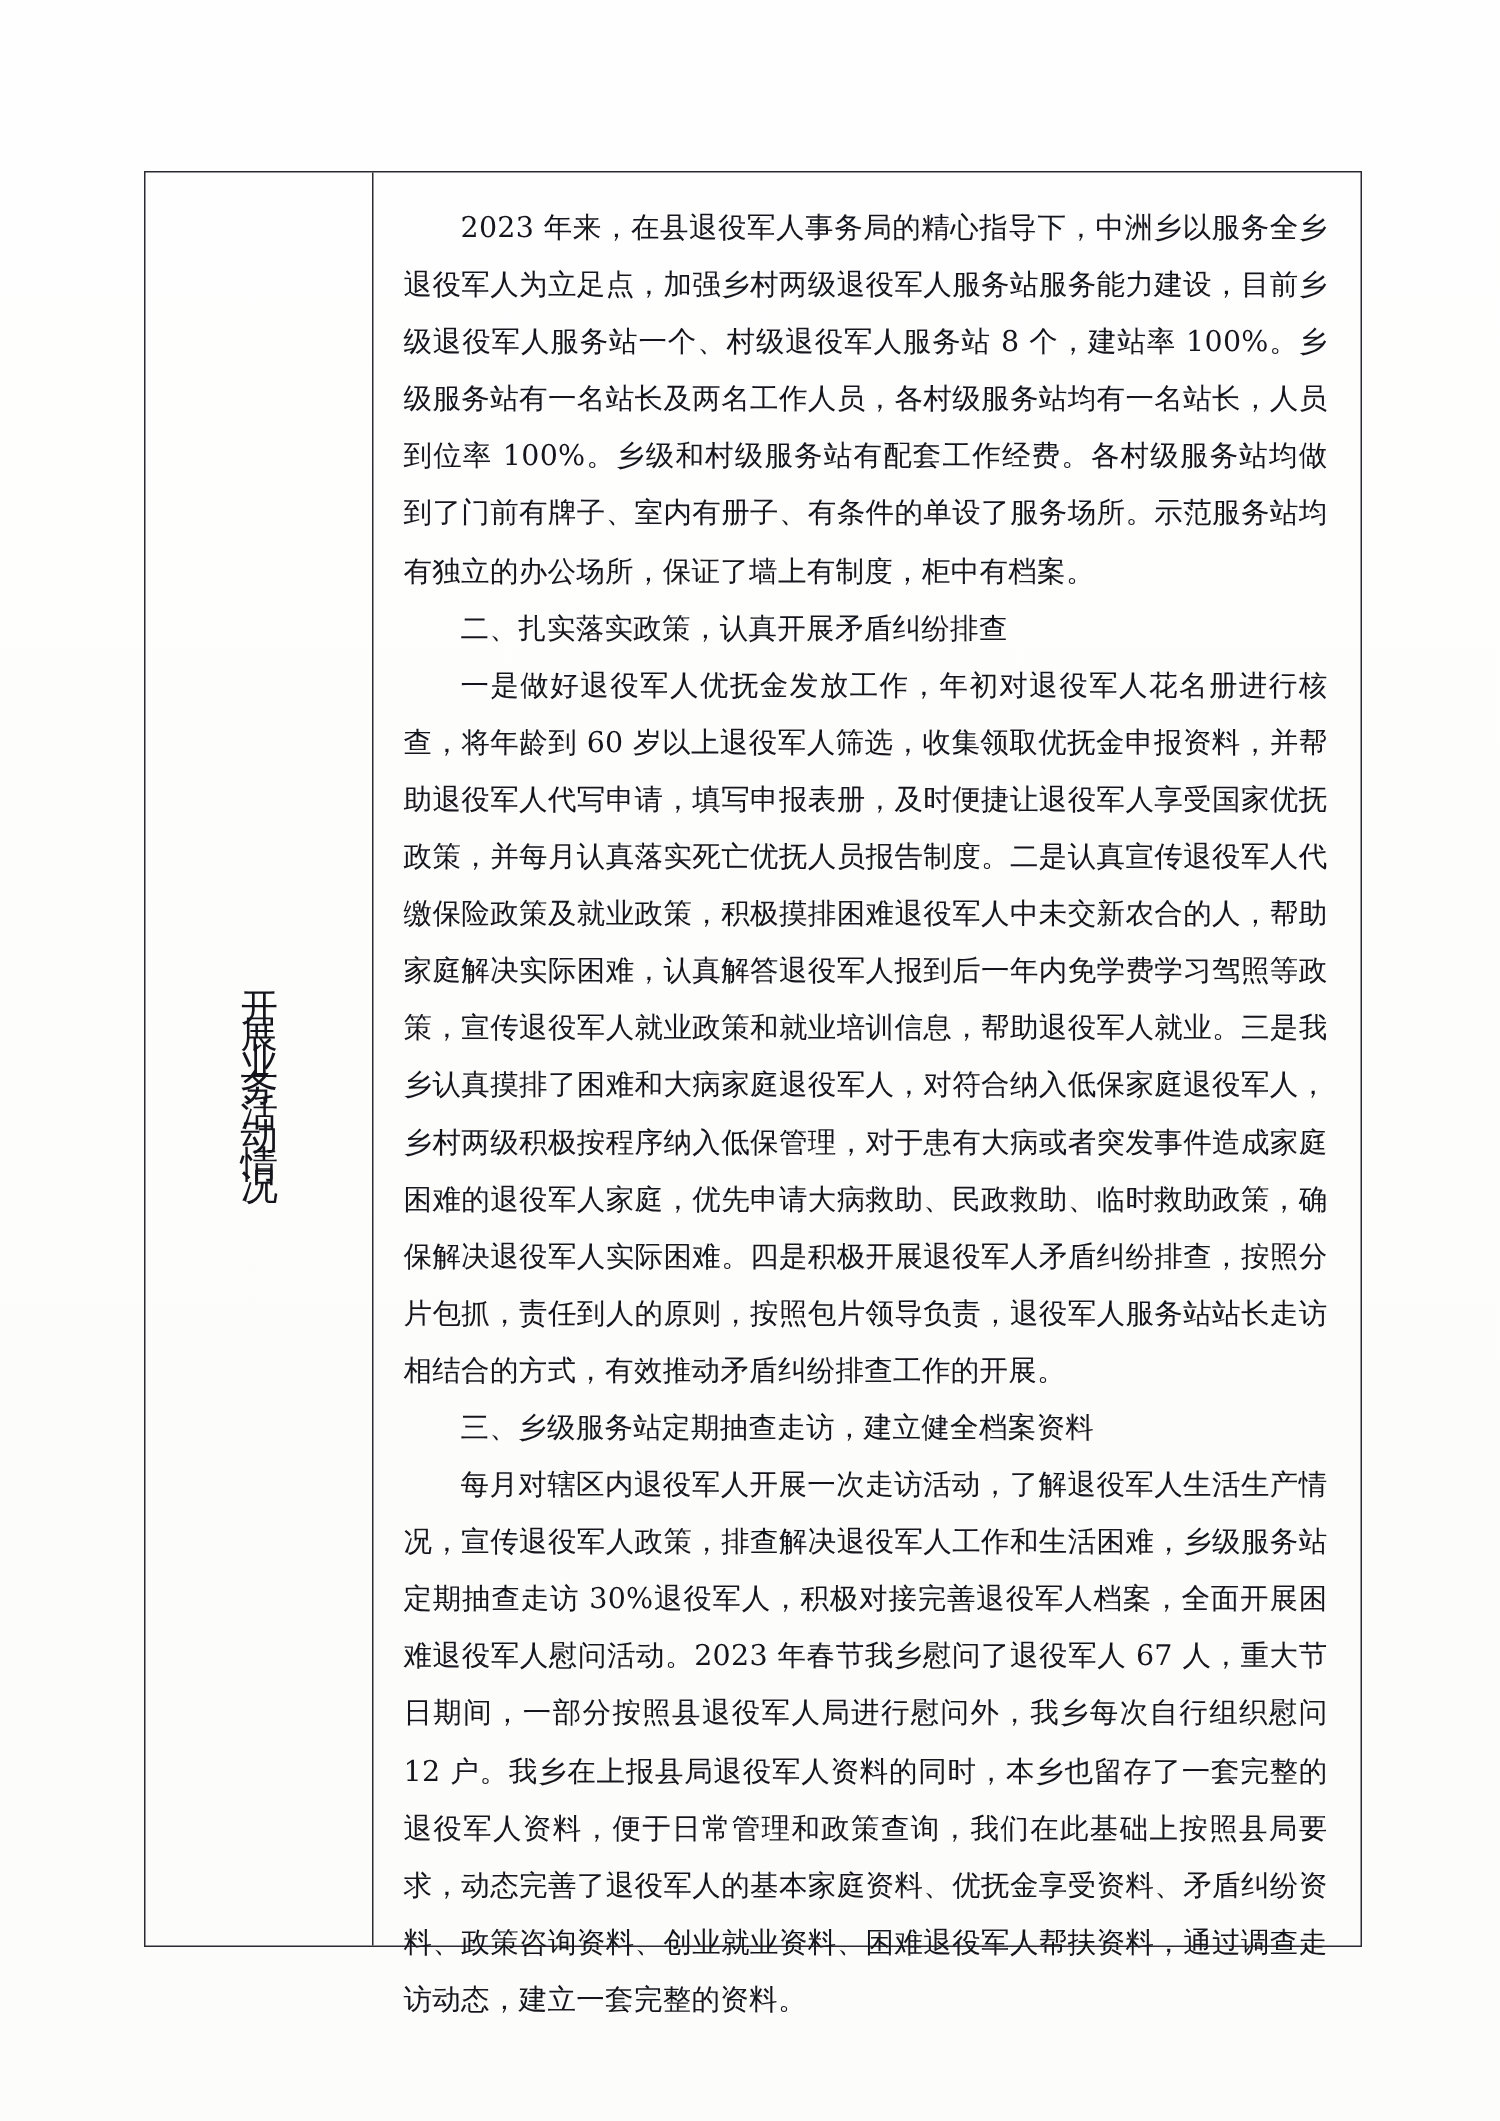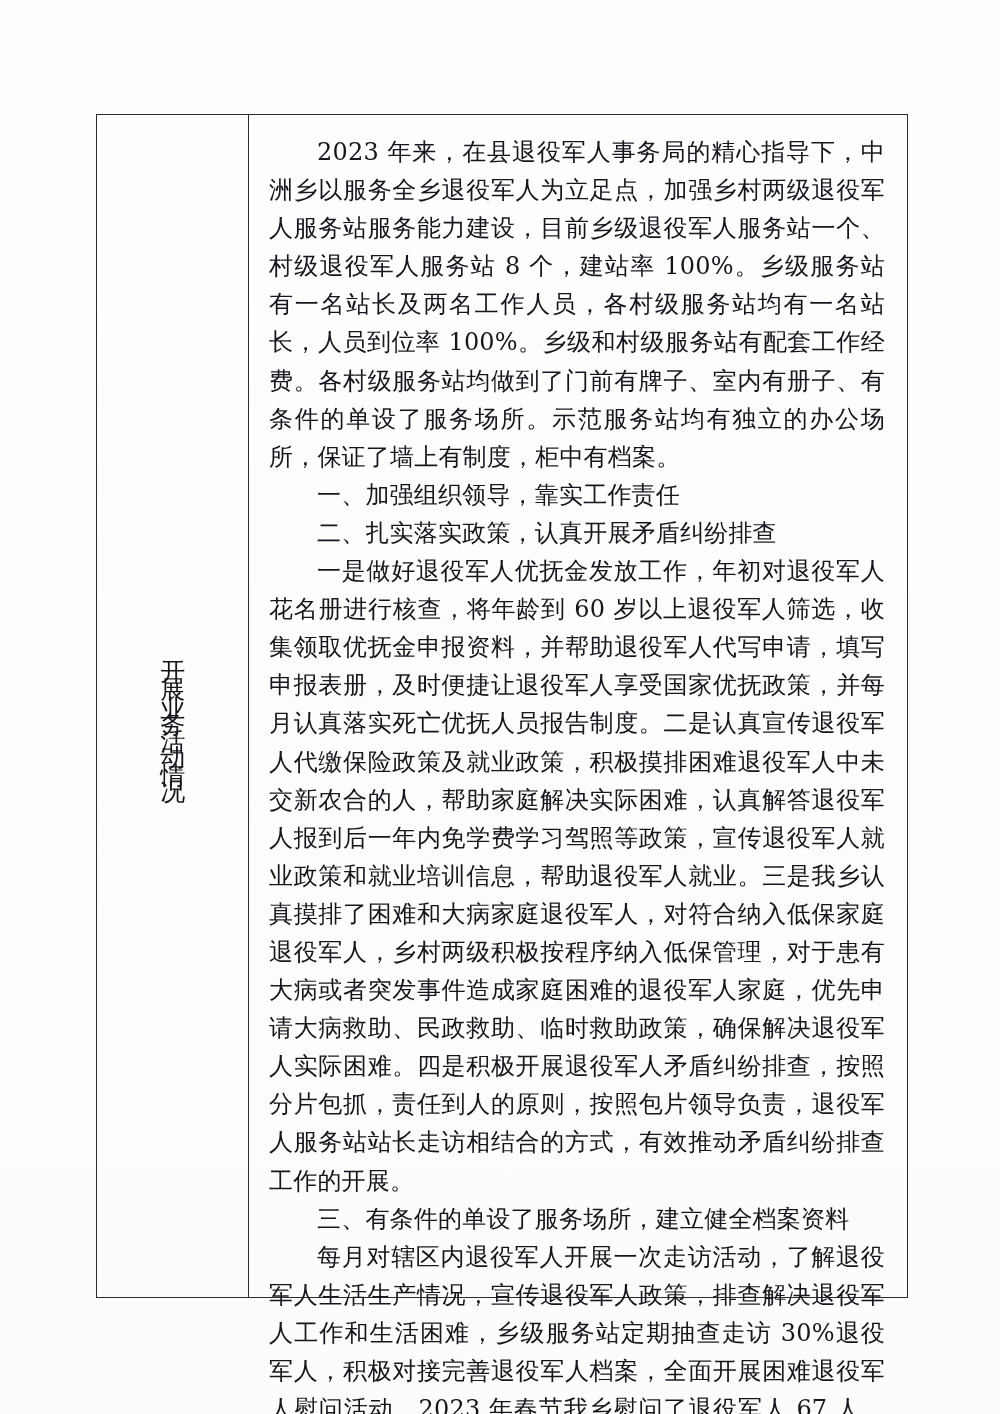--- a/index.html
+++ b/index.html
@@ -56,21 +56,21 @@
     color: #14141c;
     font-weight: 500;
     padding-top: 6px;
   }
   .body-cell {
     flex: 1;
     box-sizing: border-box;
     padding: 18px 22px 12px 20px;
   }
   .para {
-    font-size: 24px;
+    font-size: 19px;
     line-height: 38.1px;
     text-align: justify;
     text-justify: inter-ideograph;
     margin: 0;
     letter-spacing: 0.2px;
     color: #15151d;
     font-family: "DejaVu Serif", "Liberation Serif", serif;
   }
   .para.indent { text-indent: 2em; }
   .para.heading { text-indent: 2em; }
@@ -82,21 +82,20 @@
   <div class="paper-tint"></div>
 
   <div class="table-frame">
 
     <div class="label-cell">
       <div class="label-vert">开展业务活动情况</div>
     </div>
 
     <div class="body-cell">
       <p class="para indent">2023 年来，在县退役军人事务局的精心指导下，中洲乡以服务全乡退役军人为立足点，加强乡村两级退役军人服务站服务能力建设，目前乡级退役军人服务站一个、村级退役军人服务站 8 个，建站率 100%。乡级服务站有一名站长及两名工作人员，各村级服务站均有一名站长，人员到位率 100%。乡级和村级服务站有配套工作经费。各村级服务站均做到了门前有牌子、室内有册子、有条件的单设了服务场所。示范服务站均有独立的办公场所，保证了墙上有制度，柜中有档案。</p>
-      <p class="para heading">一、加强组织领导，靠实工作责任</p>
       <p class="para heading">二、扎实落实政策，认真开展矛盾纠纷排查</p>
       <p class="para indent">一是做好退役军人优抚金发放工作，年初对退役军人花名册进行核查，将年龄到 60 岁以上退役军人筛选，收集领取优抚金申报资料，并帮助退役军人代写申请，填写申报表册，及时便捷让退役军人享受国家优抚政策，并每月认真落实死亡优抚人员报告制度。二是认真宣传退役军人代缴保险政策及就业政策，积极摸排困难退役军人中未交新农合的人，帮助家庭解决实际困难，认真解答退役军人报到后一年内免学费学习驾照等政策，宣传退役军人就业政策和就业培训信息，帮助退役军人就业。三是我乡认真摸排了困难和大病家庭退役军人，对符合纳入低保家庭退役军人，乡村两级积极按程序纳入低保管理，对于患有大病或者突发事件造成家庭困难的退役军人家庭，优先申请大病救助、民政救助、临时救助政策，确保解决退役军人实际困难。四是积极开展退役军人矛盾纠纷排查，按照分片包抓，责任到人的原则，按照包片领导负责，退役军人服务站站长走访相结合的方式，有效推动矛盾纠纷排查工作的开展。</p>
-      <p class="para heading">三、有条件的单设了服务场所，建立健全档案资料</p>
+      <p class="para heading">三、乡级服务站定期抽查走访，建立健全档案资料</p>
       <p class="para indent">每月对辖区内退役军人开展一次走访活动，了解退役军人生活生产情况，宣传退役军人政策，排查解决退役军人工作和生活困难，乡级服务站定期抽查走访 30%退役军人，积极对接完善退役军人档案，全面开展困难退役军人慰问活动。2023 年春节我乡慰问了退役军人 67 人，重大节日期间，一部分按照县退役军人局进行慰问外，我乡每次自行组织慰问 12 户。我乡在上报县局退役军人资料的同时，本乡也留存了一套完整的退役军人资料，便于日常管理和政策查询，我们在此基础上按照县局要求，动态完善了退役军人的基本家庭资料、优抚金享受资料、矛盾纠纷资料、政策咨询资料、创业就业资料、困难退役军人帮扶资料，通过调查走访动态，建立一套完整的资料。</p>
     </div>
 
   </div>
 </div>
 
 </body></html>

